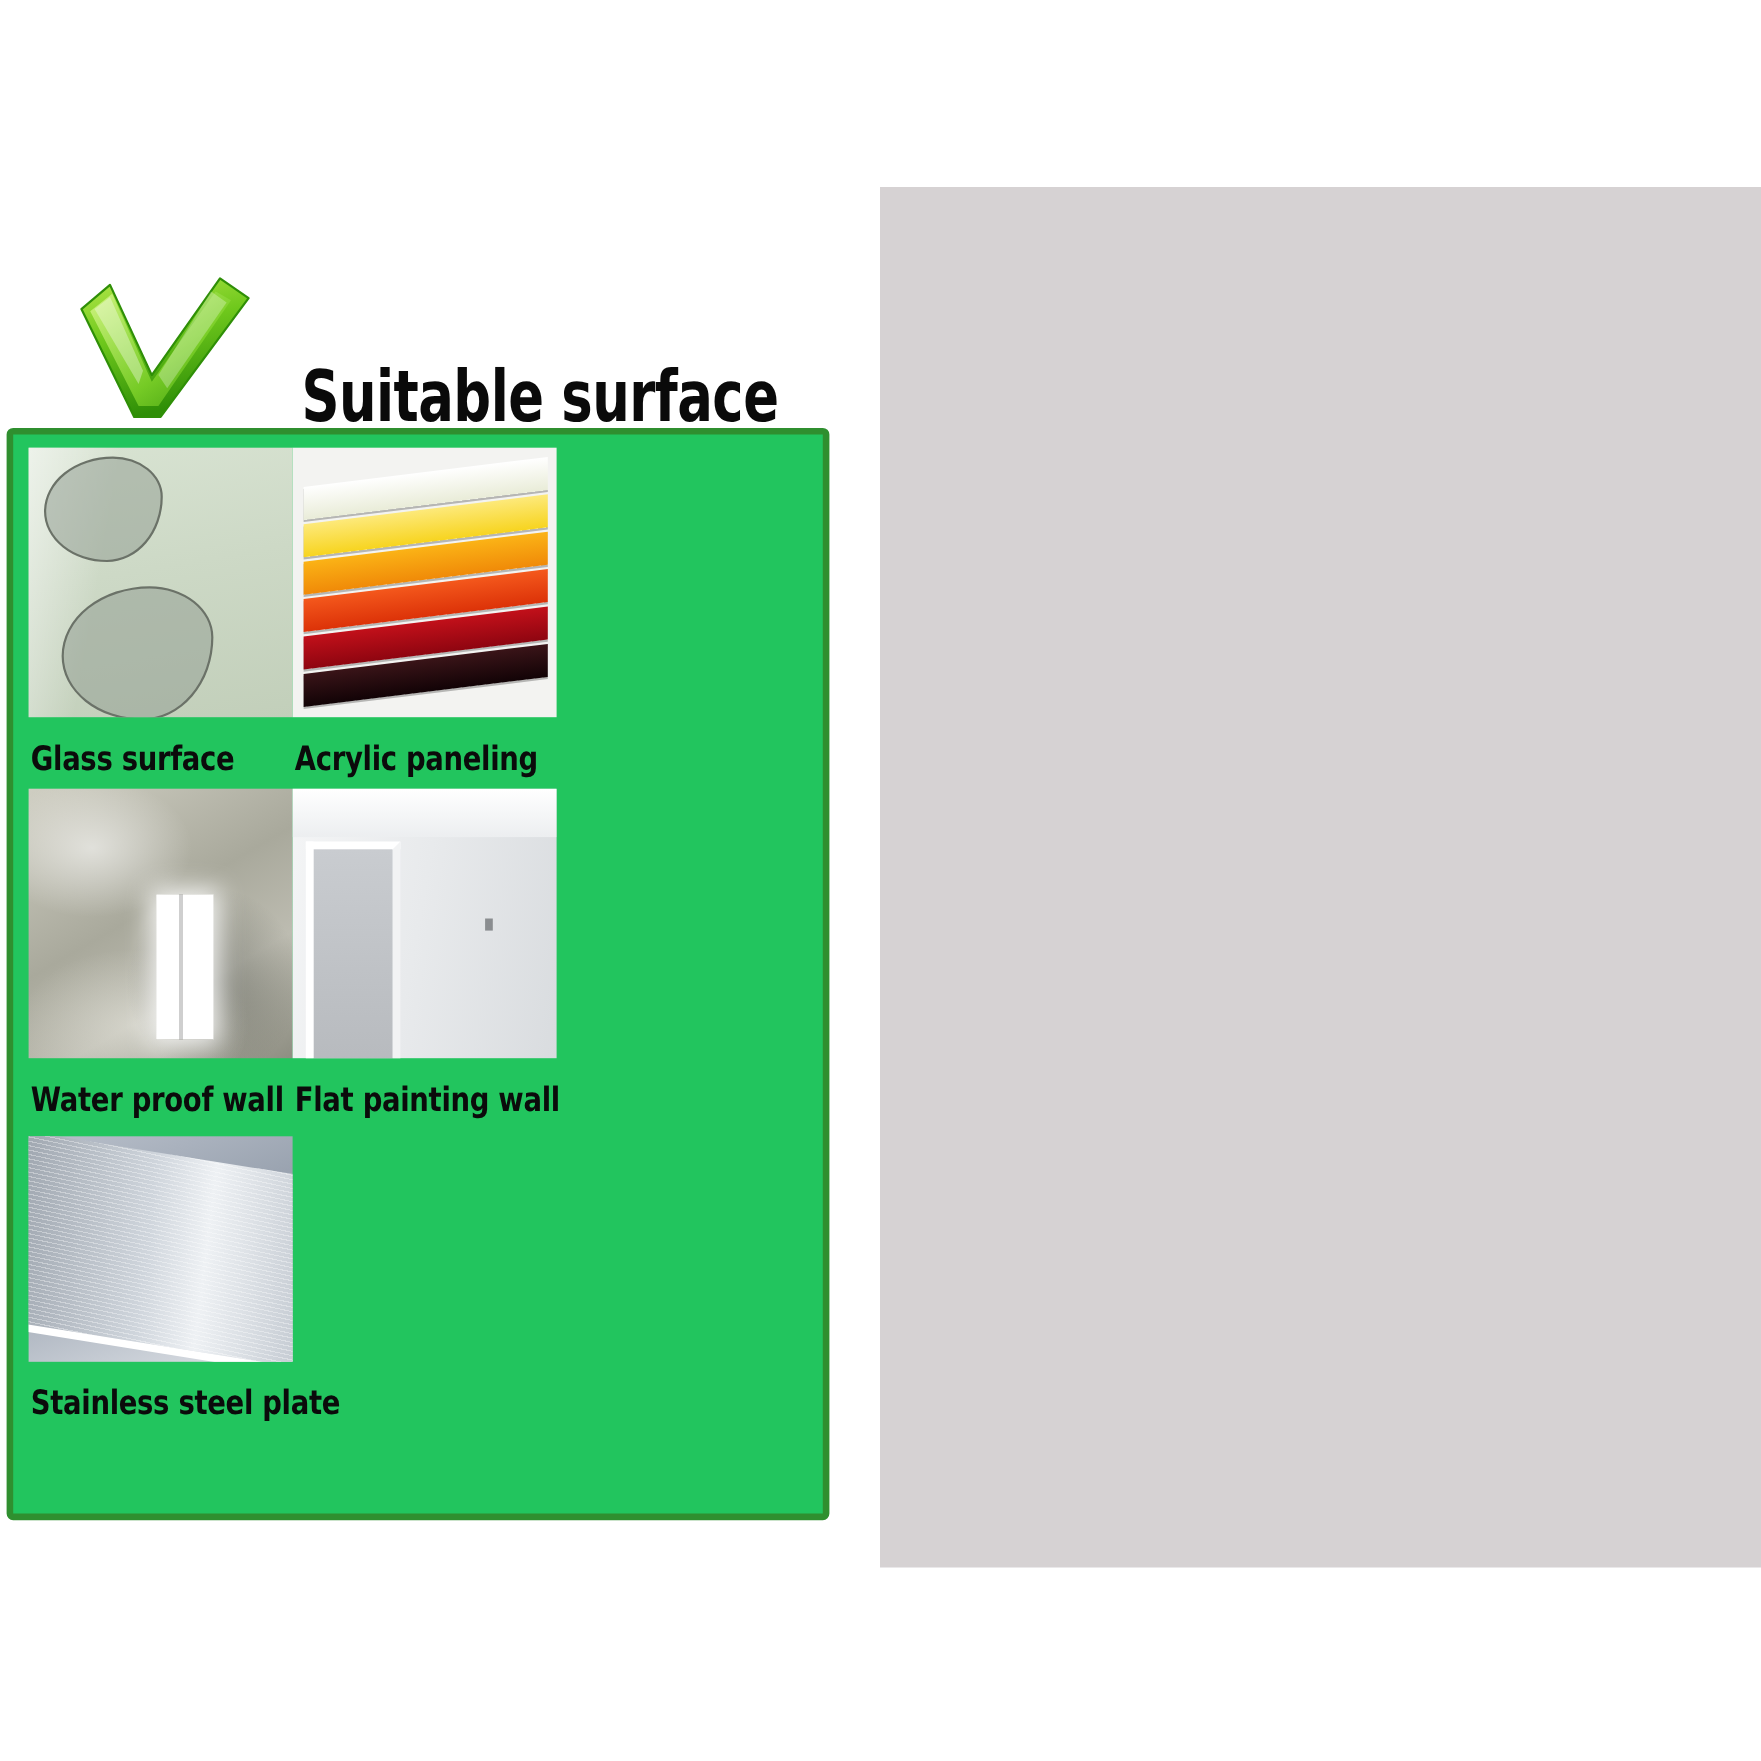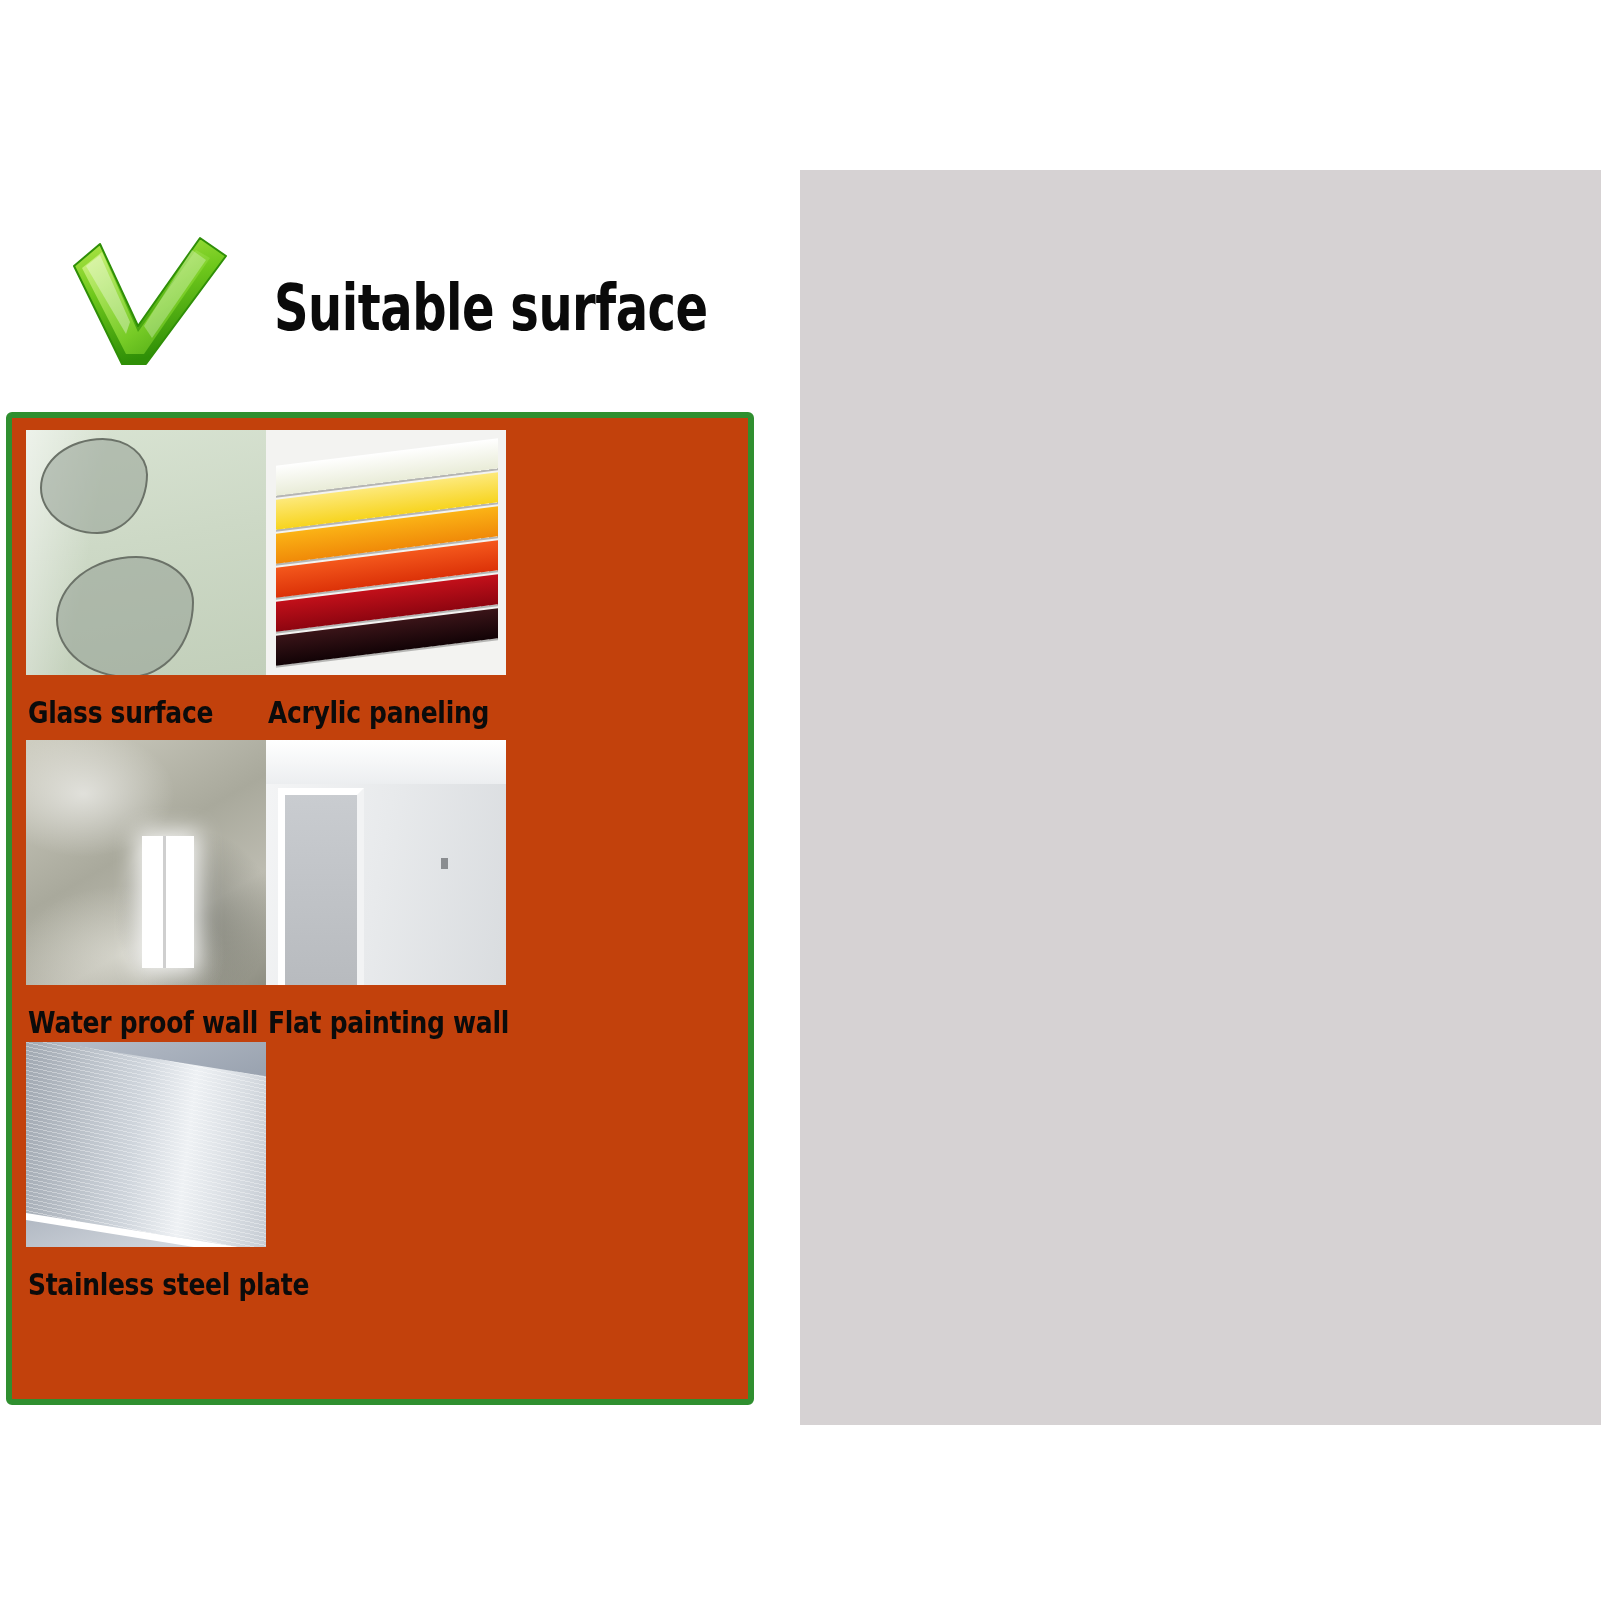--- a/index.html
+++ b/index.html
@@ -30,21 +30,21 @@
     position: absolute;
     top: 0;
   }
   .column.good { left: 0px;   width: 790px; }
   .column.bad  { left: 800px; width: 801px; }
 
   
   .heading {
     position: absolute;
     display: flex;
-    align-items: center;
+    align-items: flex-end;
     height: 170px;
   }
   .heading.good { left: 60px;  top: 215px; }
 
   .heading-title {
     font-family: "DejaVu Sans", sans-serif;
     font-weight: bold;
     font-size: 49px;
     letter-spacing: -0.5px;
     color: #0a0a0a;
@@ -59,40 +59,39 @@
   .check-icon {
     width: 172px;
     height: 140px;
     flex: 0 0 auto;
     position: relative;
   }
 
   
   .panel {
     position: absolute;
-    background: #c2410c;
+    background: #22c55e;
     box-sizing: border-box;
-    margin-top: 23px;
   }
   .panel.good {
     left: 6px;  top: 389px;
     width: 748px; height: 993px;
     border: 6px solid #2f8f2f;
     border-radius: 6px;
   }
 
   
   .tile-row {
     position: absolute;
     left: 14px;
     display: flex;
   }
   .panel.good .tile-row.r1 { top: 12px;  }
   .panel.good .tile-row.r2 { top: 322px; }
-  .panel.good .tile-row.r3 { top: 624px; }
+  .panel.good .tile-row.r3 { top: 638px; }
 
   .tile-cell { position: relative; }
   .tile {
     width: 240px;
     height: 245px;
     position: relative;
     overflow: hidden;
   }
   .panel.good .tile-row.r3 .tile { height: 205px; }
 

